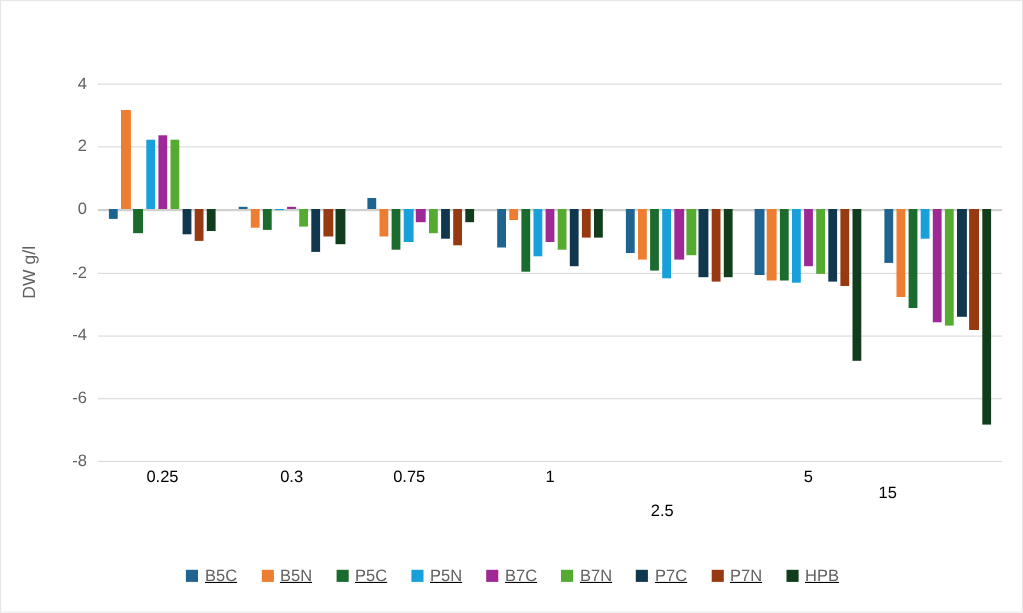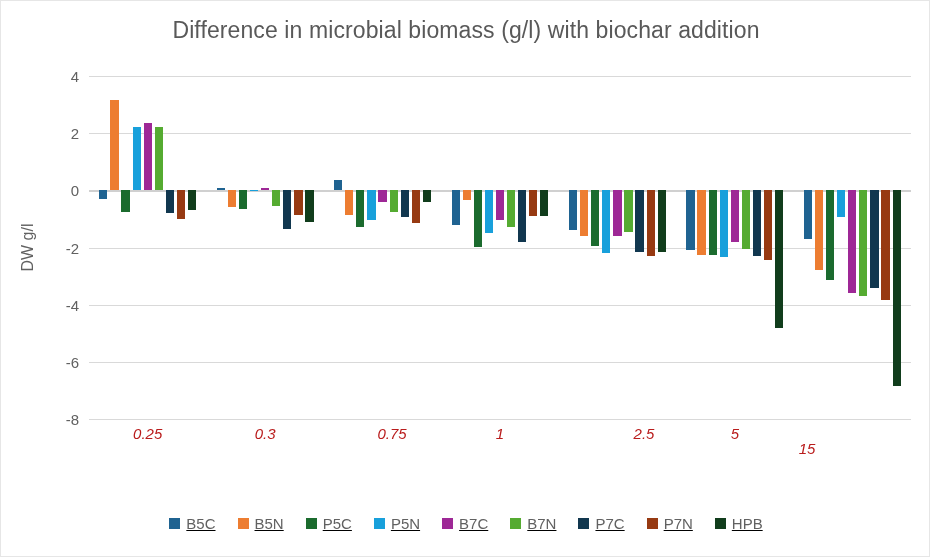--- a/index.html
+++ b/index.html
@@ -105,23 +105,22 @@
     left: 88px;
     top: 424px;
     width: 822px;
     height: 22px;
   }
   .xtick {
     position: absolute;
     top: 0;
     transform: translateX(-50%);
     font-size: 15px;
-    color: #b91c1c;
+    color: #000000;
     white-space: nowrap;
-    font-style: italic;
   }
   #x-axis-title {
     position: absolute;
     left: 88px;
     top: 456px;
     width: 822px;
     text-align: center;
     font-size: 16px;
     color: #616161;
   }
@@ -151,21 +150,20 @@
     font-size: 15px;
     color: #616161;
     white-space: nowrap;
   }
 </style>
 </head>
 <body>
 
 <div id="chart-card">
 
-  <div id="chart-title">Difference in microbial biomass (g/l) with biochar addition</div>
 
   <div id="y-axis-title-wrap">
     <div id="y-axis-title">DW g/l</div>
   </div>
 
   <div id="plot-area">
     <div id="gridlines-layer">
         <div class="gridline" style="top: 0px;"></div>
         <div class="gridline" style="top: 57.1667px;"></div>
         <div class="gridline zero" style="top: 114.333px;"></div>
@@ -260,23 +258,23 @@
           <div class="bar" style="left: 76.7918px; width: 8.20695px; top: 114.333px; height: 97.1833px; background: rgb(17, 55, 79);"></div>
           <div class="bar" style="left: 87.8822px; width: 8.20695px; top: 114.333px; height: 110.046px; background: rgb(151, 58, 18);"></div>
           <div class="bar" style="left: 98.9727px; width: 8.20695px; top: 114.333px; height: 195.796px; background: rgb(17, 61, 28);"></div>
         </div>
       </div>
   </div>
 
   <div id="x-axis-labels">
       <div class="xtick" style="left: 58.7143px;">0.25</div>
       <div class="xtick" style="left: 176.143px;">0.3</div>
-      <div class="xtick" style="left: 303px;">0.75</div>
+      <div class="xtick" style="left: 283px;">0.75</div>
       <div class="xtick" style="left: 411px;">1</div>
-      <div class="xtick" style="left: 555px;">2.5</div>
+      <div class="xtick" style="left: 513px; margin-top: 31px;">2.5</div>
       <div class="xtick" style="left: 645.857px;">5</div>
       <div class="xtick" style="left: 718px; margin-top: 15px;">15</div>
     </div>
 
   <div id="legend">
       <div class="legend-item">
         <span class="legend-swatch" style="background: rgb(31, 99, 145);"></span>
         <span class="legend-label">B5C</span>
       </div>
       <div class="legend-item">

